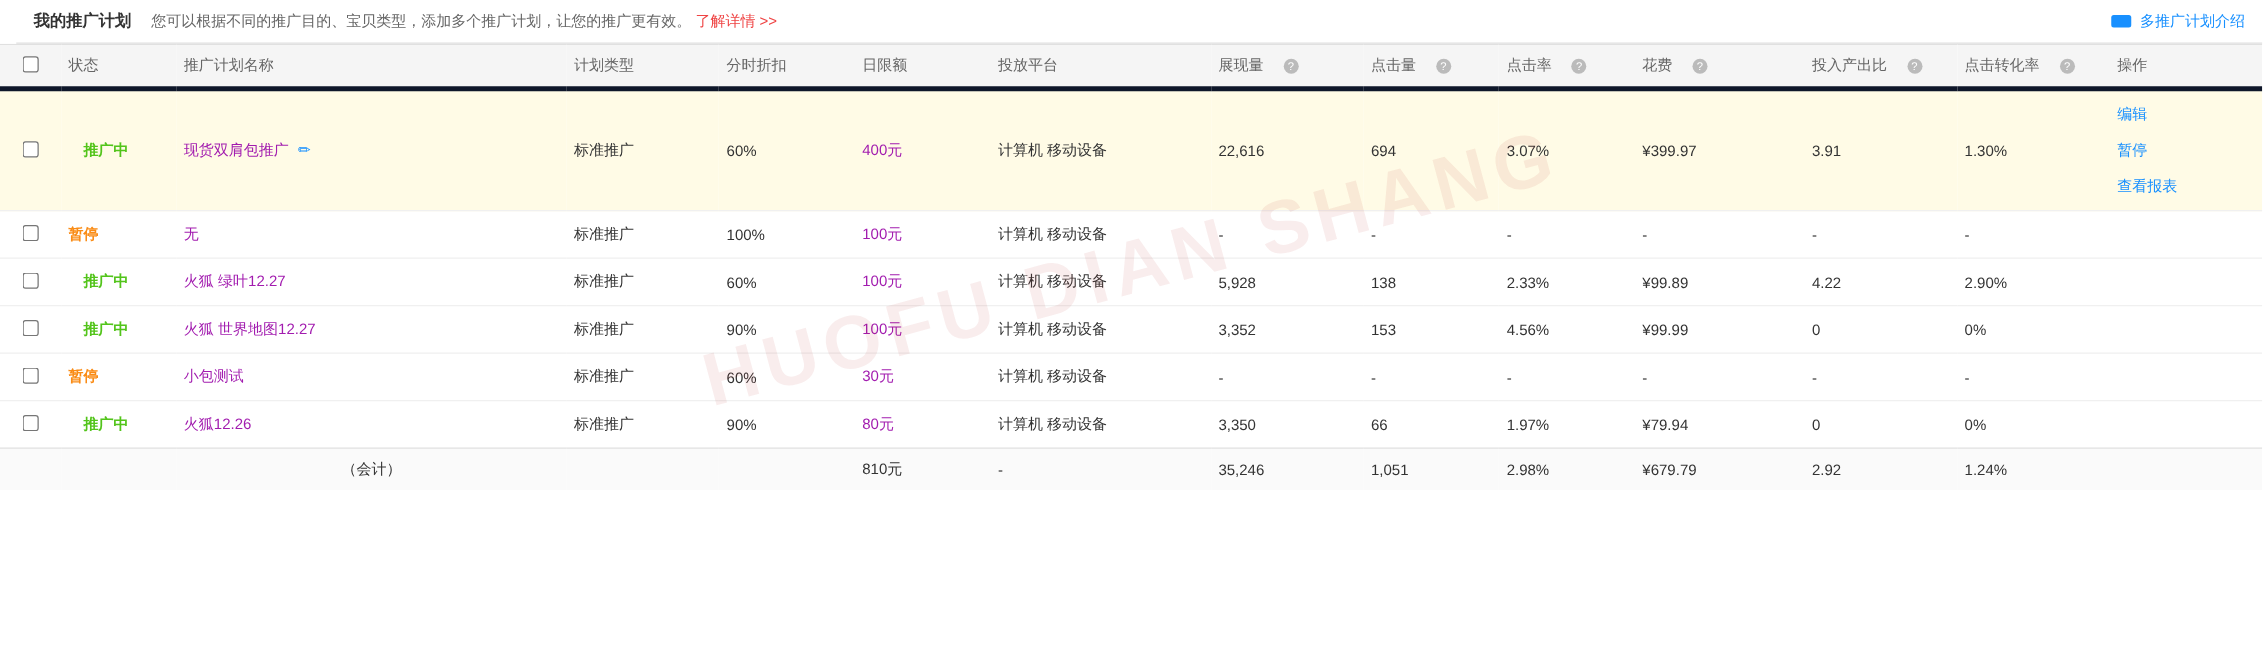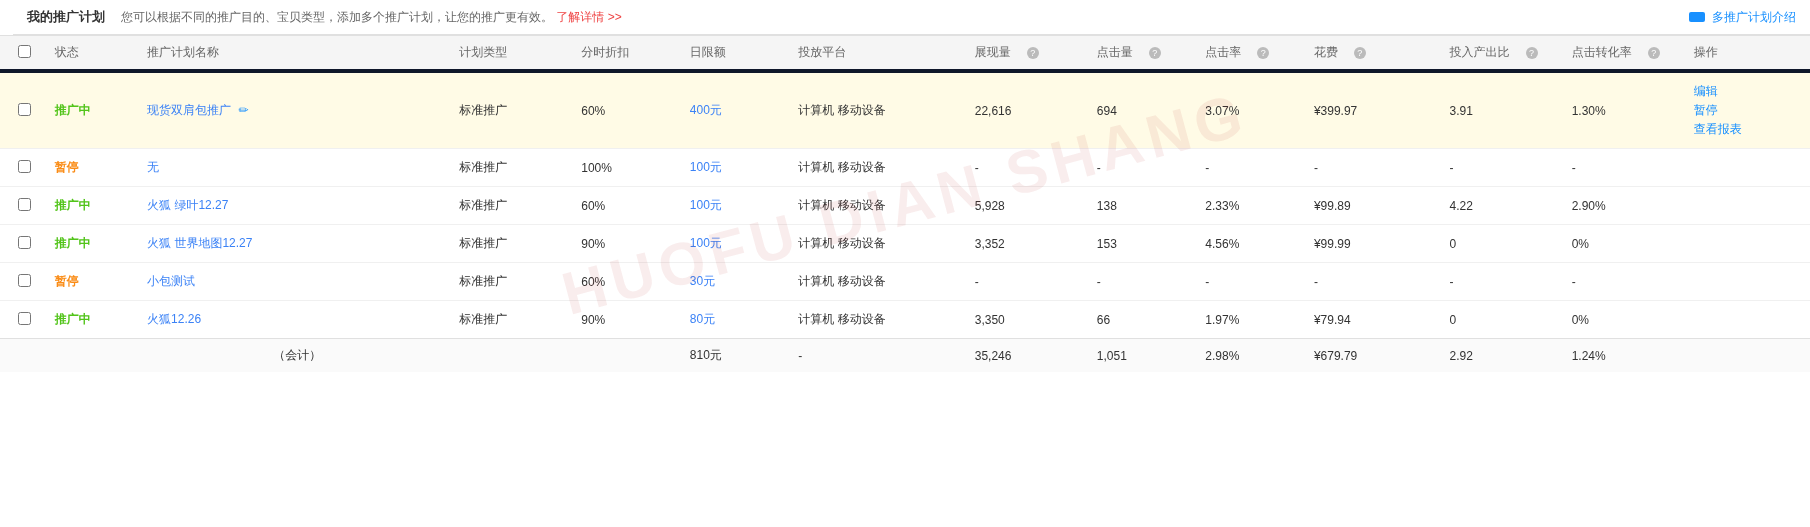--- a/index.html
+++ b/index.html
@@ -111,24 +111,24 @@
       vertical-align: middle;
     }
     tbody td:first-child { text-align: center; width: 36px; }
     tfoot td {
       padding: 8px 6px;
       font-size: 12px;
       color: #333;
       border-top: 1px solid #e0e0e0;
       background: #fafafa;
     }
-    .status-active { color: #52c41a; font-weight: bold; }
+    .status-active { color: #52c41a; font-weight: bold; margin-left: 12px; }
     .status-paused { color: #fa8c16; font-weight: bold; }
-    .link-blue { color: #3b82f6; text-decoration: none; cursor: pointer; }
-    .action-links { display: flex; flex-direction: column; gap: 2px; }
+    .link-blue { color: #a21caf; text-decoration: none; cursor: pointer; }
+    .action-links { display: flex; flex-direction: column; gap: 12px; }
     .action-link { color: #1890ff; text-decoration: none; cursor: pointer; font-size: 12px; }
     .edit-icon {
       display: inline-block;
       width: 12px;
       height: 12px;
       margin-left: 4px;
       cursor: pointer;
       color: #1890ff;
     }
     input[type="checkbox"] { cursor: pointer; }

